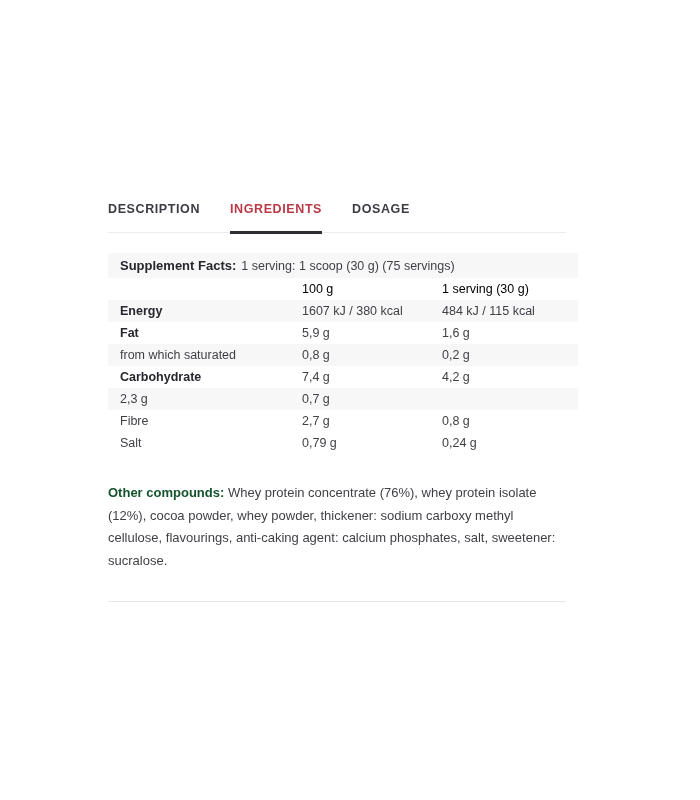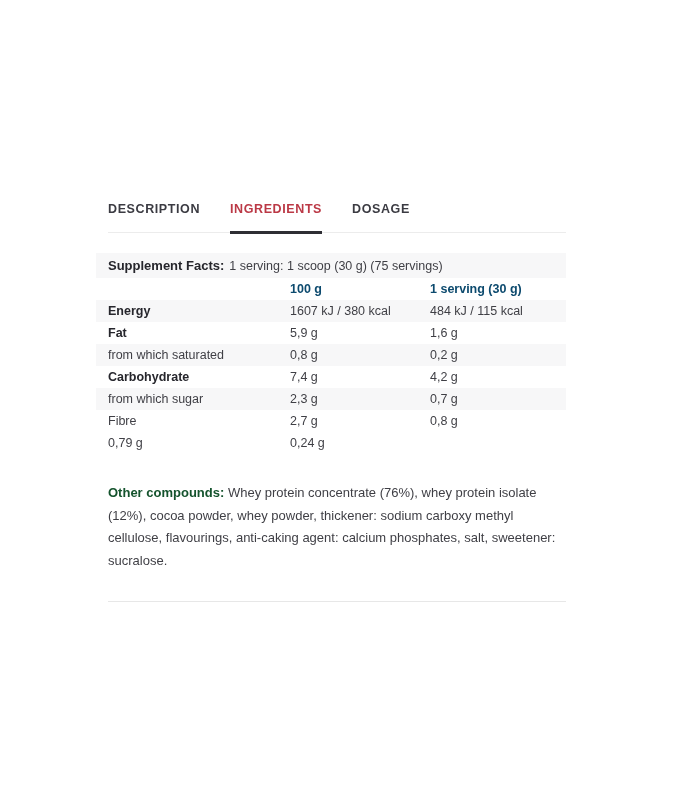--- a/index.html
+++ b/index.html
@@ -48,21 +48,21 @@
     left: 0;
     right: 0;
     bottom: -2px;
     height: 3px;
     background: #2e2e34;
   }
 
   
   .facts {
     position: absolute;
-    left: 96px;
+    left: 108px;
     top: 253px;
     width: 470px;
     font-size: 12.5px;
     color: #3f3f45;
   }
   .facts-title-row {
     display: flex;
     align-items: center;
     height: 25px;
     padding-left: 12px;
@@ -82,22 +82,22 @@
     display: grid;
     grid-template-columns: 182px 140px auto;
     align-items: center;
     height: 22px;
   }
   .facts-row > span {
     padding-left: 12px;
     white-space: nowrap;
   }
   .facts-row.header span {
-    font-weight: bold;
-    color: #0c4a6e;
+    font-weight: normal;
+    color: #000000;
   }
   .facts-row .label.emph {
     font-weight: bold;
     color: #26262c;
   }
   .stripe {
     background: #f7f7f8;
   }
 
   
@@ -168,33 +168,33 @@
       <span>0,2 g</span>
     </div>
 
     <div class="facts-row">
       <span class="label emph">Carbohydrate</span>
       <span>7,4 g</span>
       <span>4,2 g</span>
     </div>
 
     <div class="facts-row stripe">
-      <span class="label">from which sugar</span>
       <span>2,3 g</span>
       <span>0,7 g</span>
     </div>
 
     <div class="facts-row">
       <span class="label">Fibre</span>
       <span>2,7 g</span>
       <span>0,8 g</span>
     </div>
 
 
     <div class="facts-row">
+      <span class="label">Salt</span>
       <span>0,79 g</span>
       <span>0,24 g</span>
     </div>
 
   </div>
 
   <p class="compounds">
     <span class="lead">Other compounds:</span>
     <span>Whey protein concentrate (76%), whey protein isolate (12%), cocoa powder, whey powder, thickener: sodium carboxy methyl cellulose, flavourings, anti-caking agent: calcium phosphates, salt, sweetener: sucralose.</span>
   </p>

